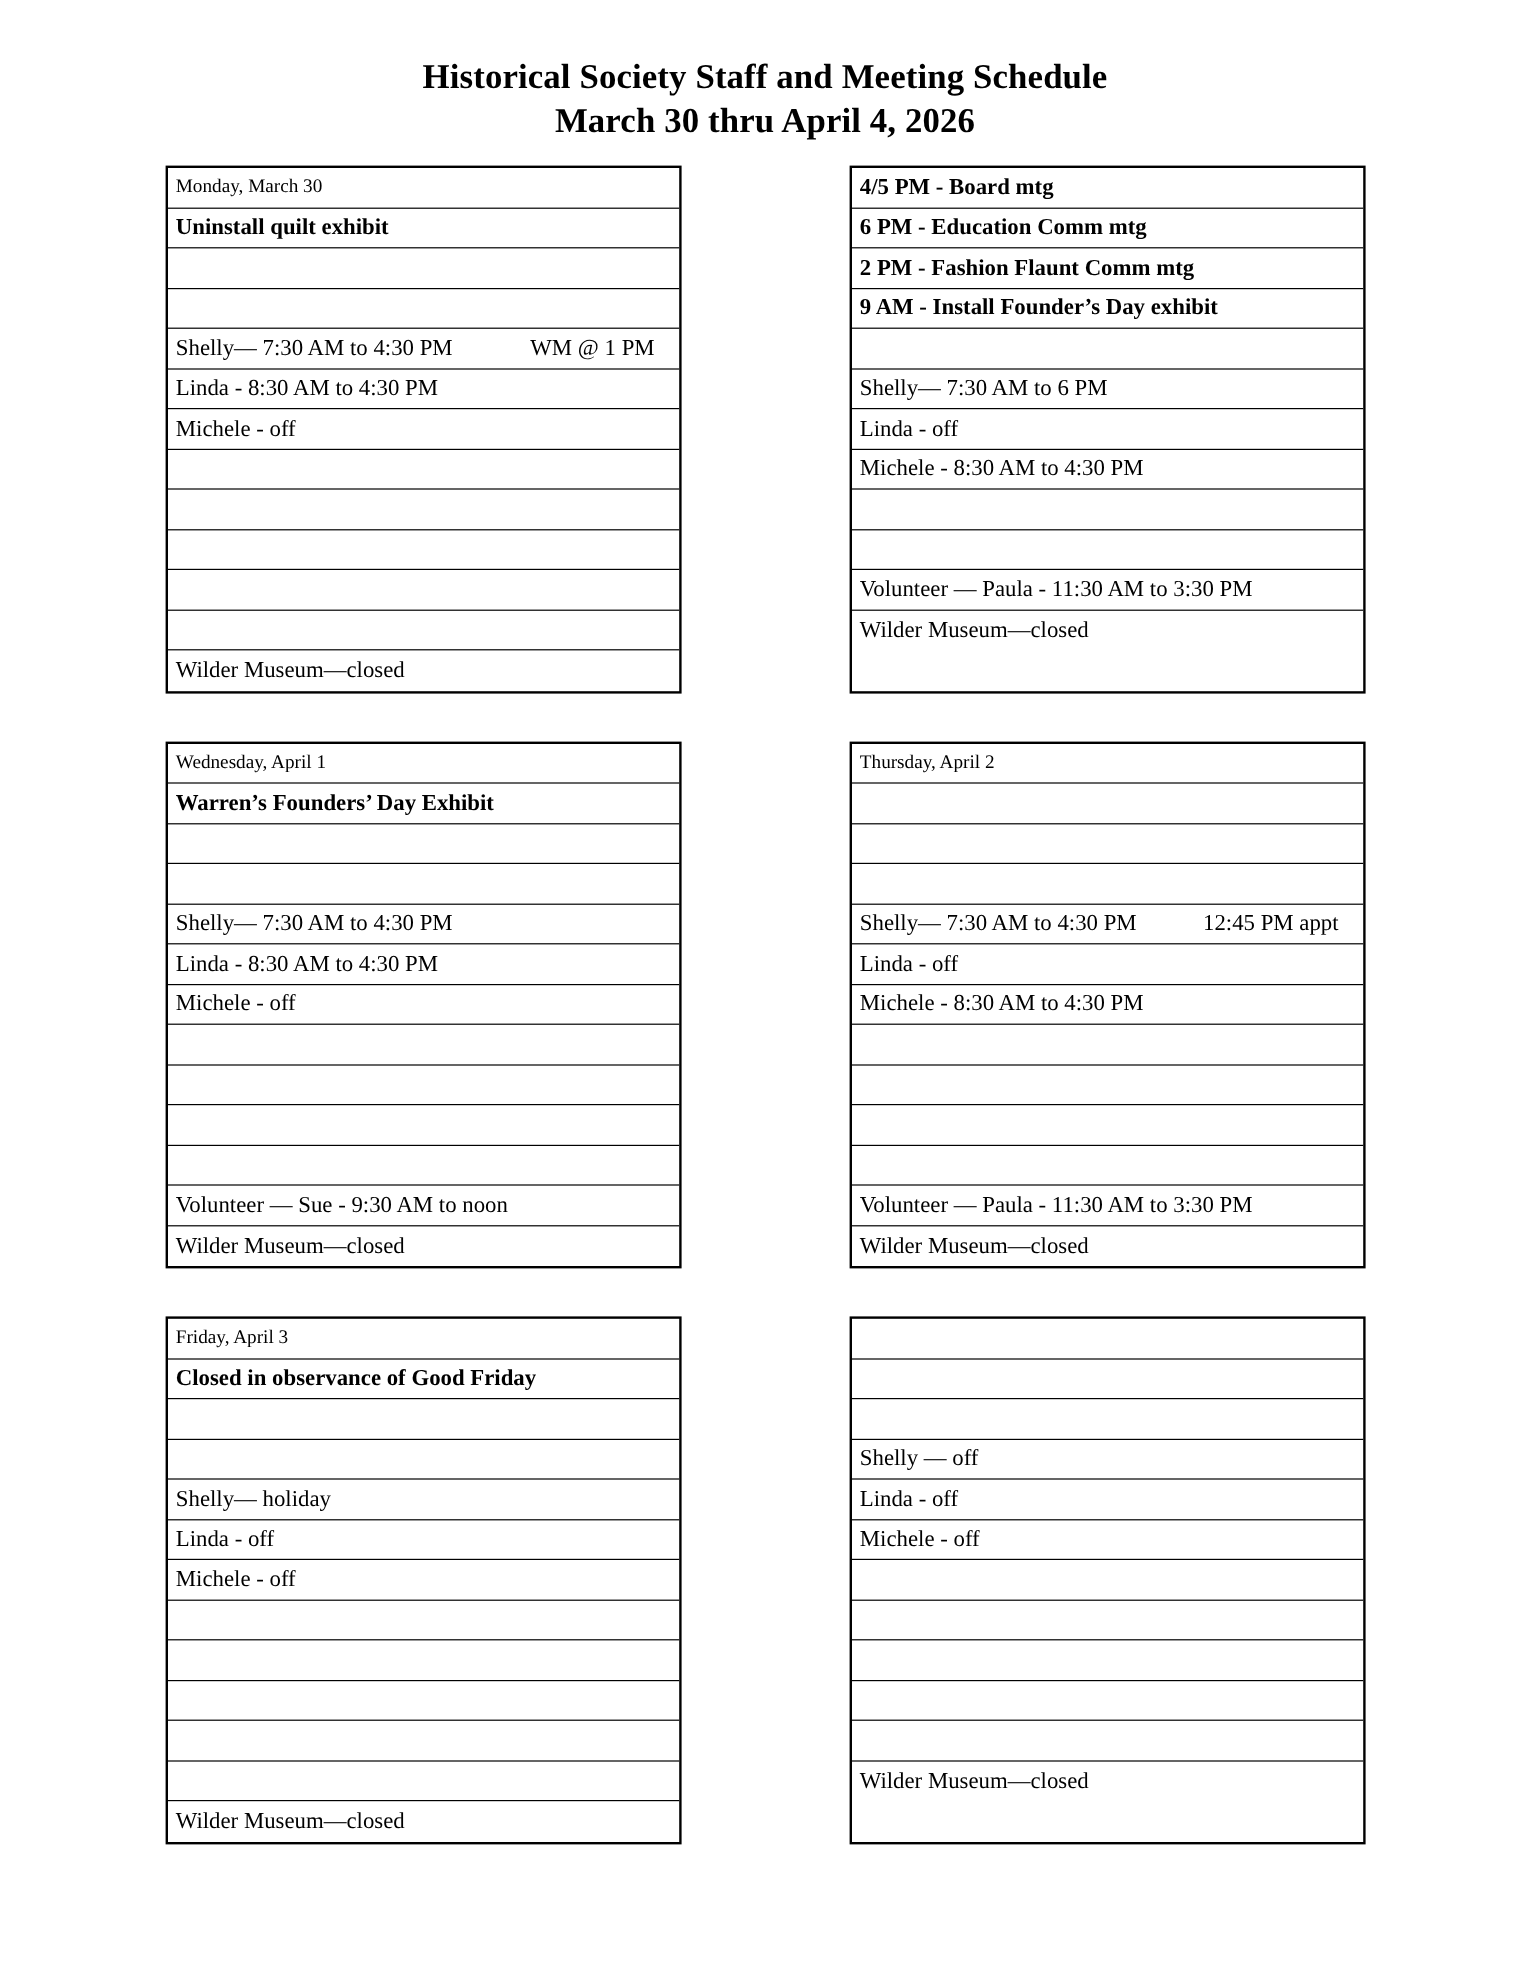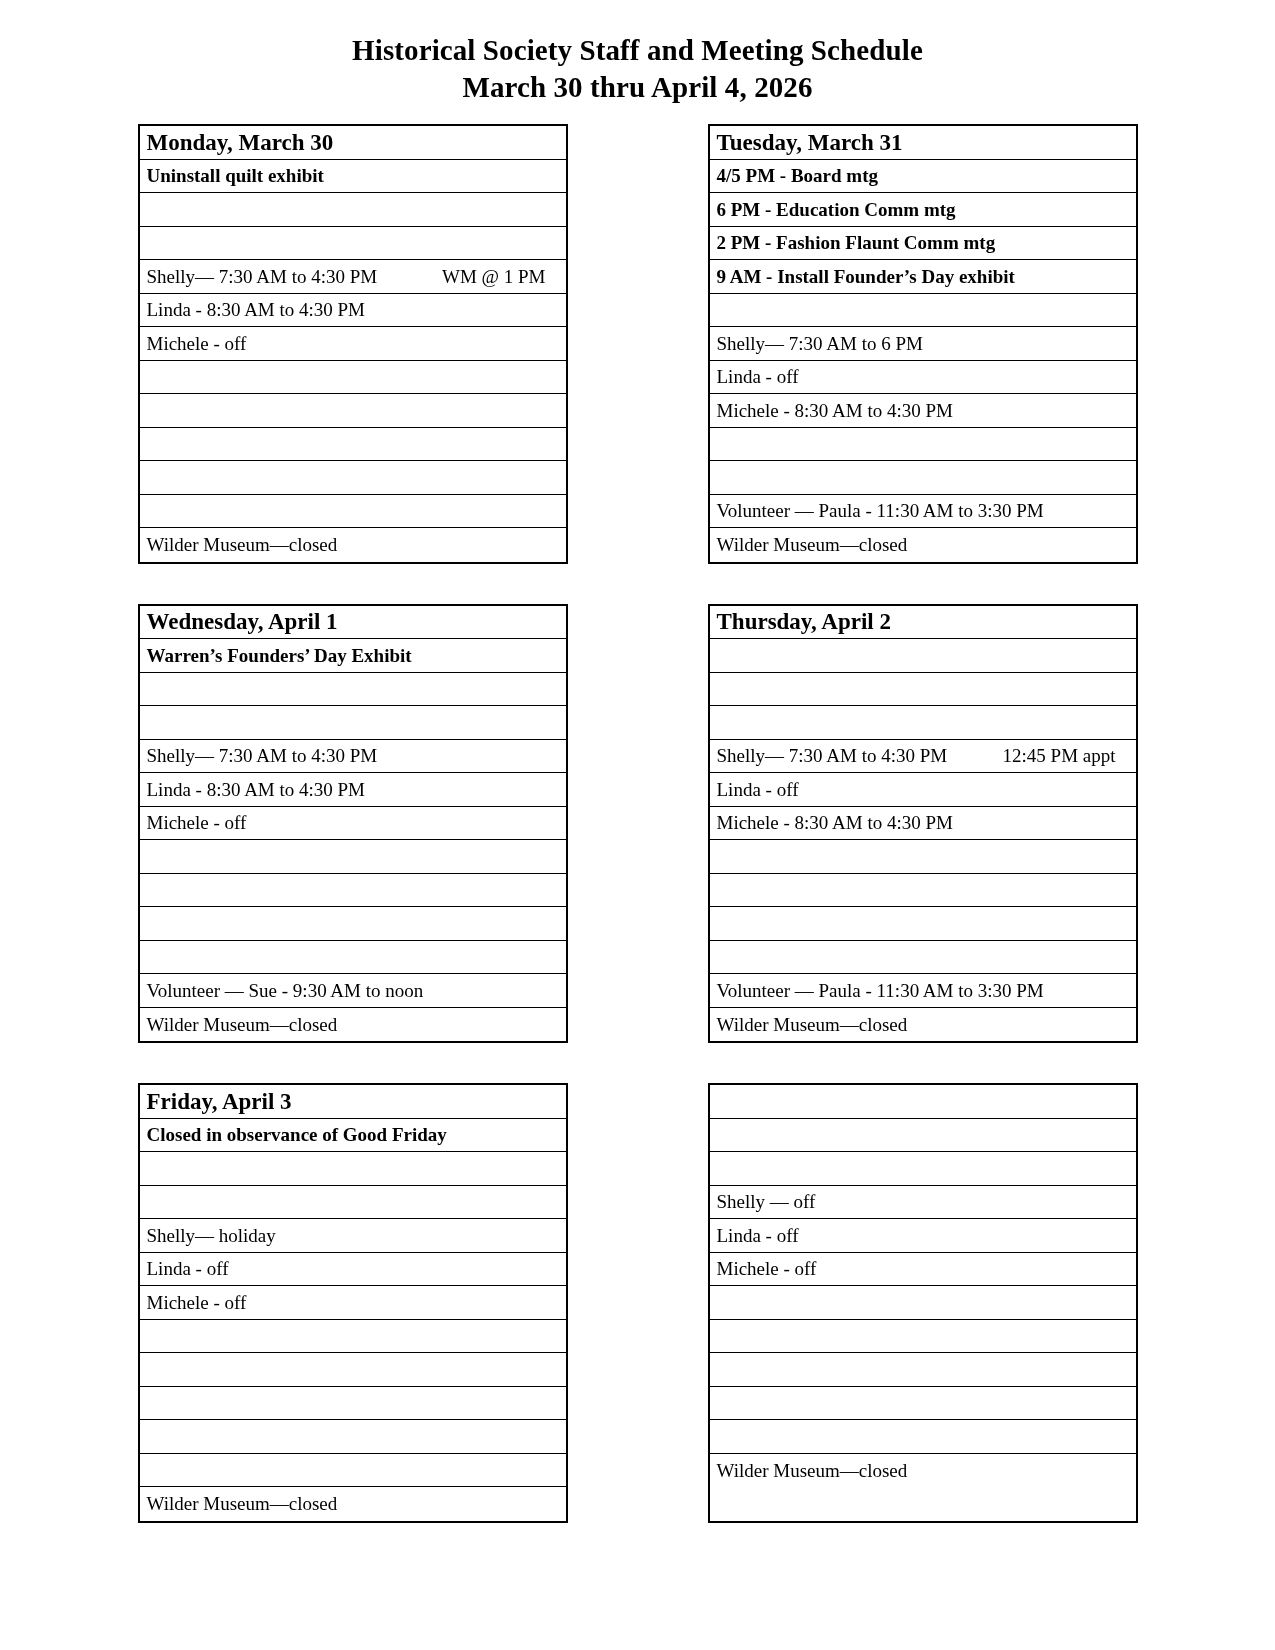--- a/index.html
+++ b/index.html
@@ -21,21 +21,21 @@
     box-sizing: border-box;
     padding: 30px 0 0 0;
     position: relative;
   }
   .doc-title {
     text-align: center;
     font-family: "Liberation Serif", serif;
     font-weight: bold;
     font-size: 29px;
     line-height: 1.28;
-    margin: 2px auto;
+    margin: 16px auto;
     width: 1100px;
     letter-spacing: 0.1px;
   }
   .doc-title .line2 {
     display: block;
   }
 
   .grid {
     margin: 18px auto 0 auto;
     width: 1000px;
@@ -60,22 +60,22 @@
     font-size: 19px;
     line-height: 1;
     white-space: nowrap;
     overflow: hidden;
   }
   .day-card .row:last-child {
     border-bottom: none;
     align-items: center;
   }
   .day-card .row.header {
-    font-weight: bold;
-    font-size: 23px;
+    font-weight: normal;
+    font-size: 16px;
   }
   .day-card .row.bold {
     font-weight: bold;
   }
   .day-card .row.empty {
     
   }
   .row .left {
     flex: 0 0 auto;
   }
@@ -132,21 +132,20 @@
           <span class="left"></span>
         </div>
         <div class="row empty">
           <span class="left"></span>
         </div>
         <div class="row">
           <span class="left">Wilder Museum—closed</span>
         </div>
       </div>
       <div class="day-card col-right">
-        <div class="row header">Tuesday, March 31</div>
         <div class="row bold">
           <span class="left">4/5 PM - Board mtg</span>
         </div>
         <div class="row bold">
           <span class="left">6 PM - Education Comm mtg</span>
         </div>
         <div class="row bold">
           <span class="left">2 PM - Fashion Flaunt Comm mtg</span>
         </div>
         <div class="row bold">

